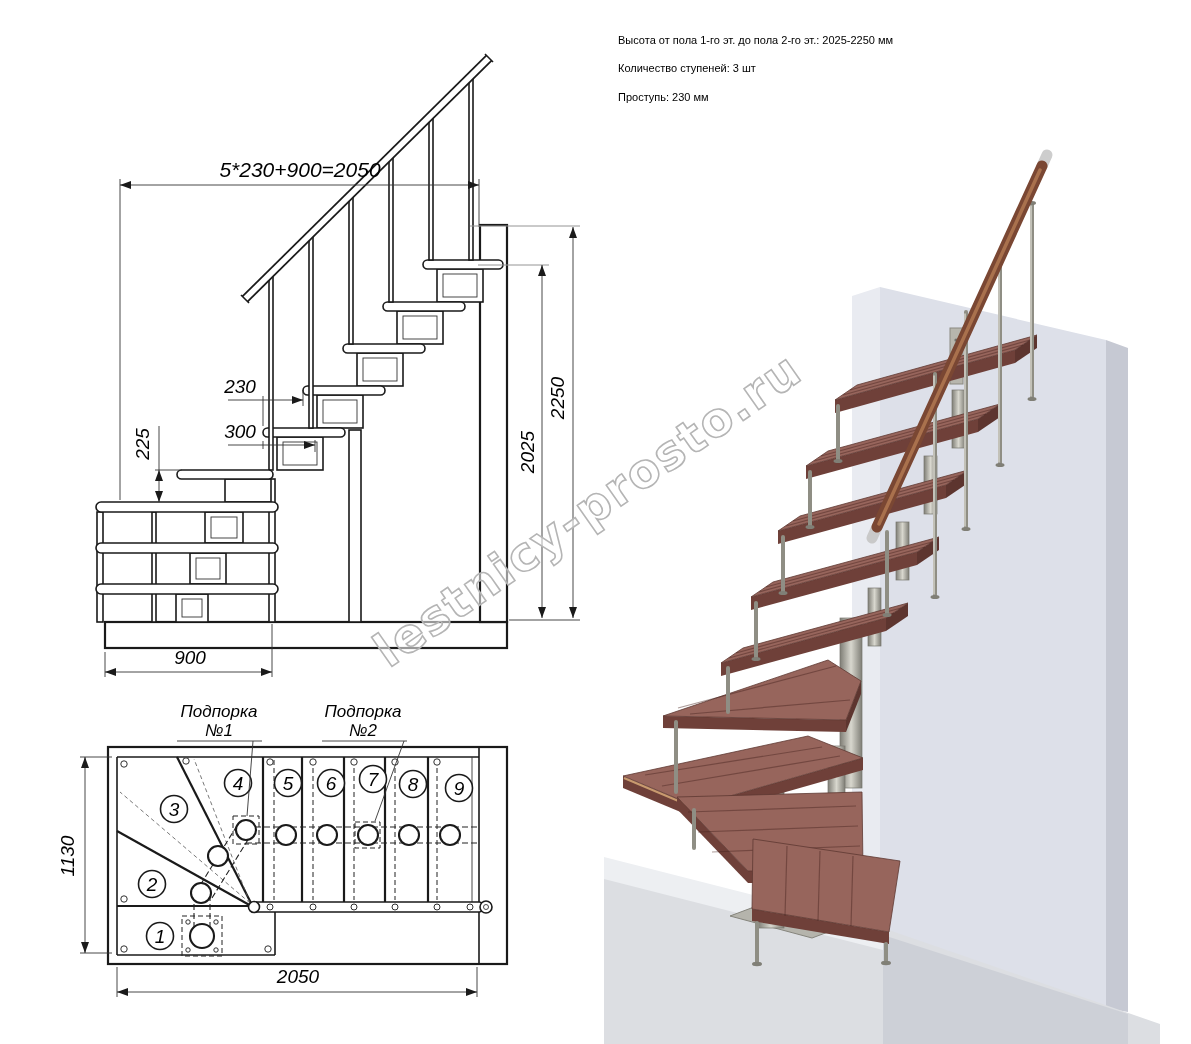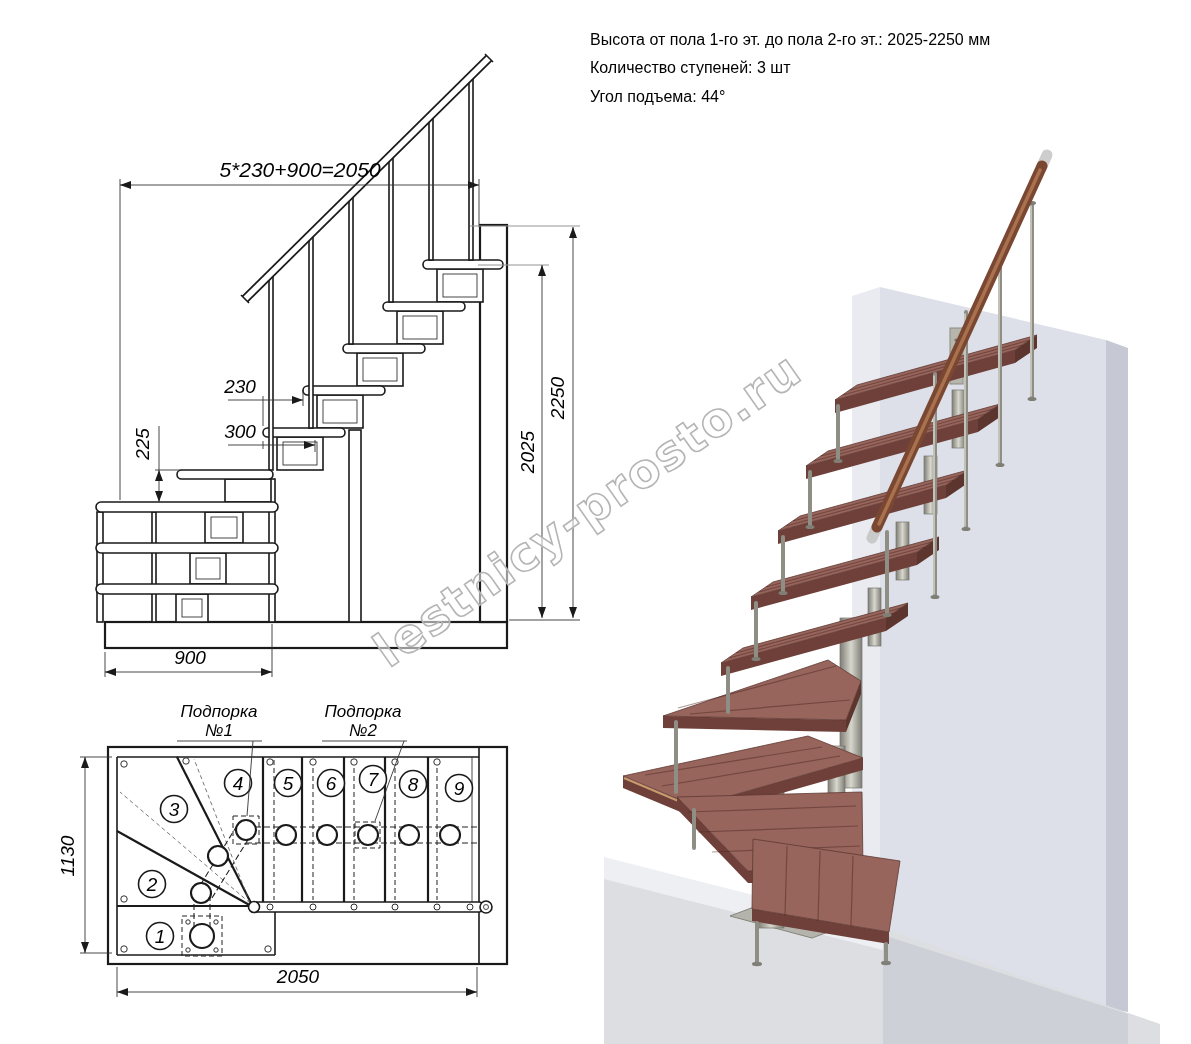--- a/index.html
+++ b/index.html
@@ -1,18 +1,18 @@
 <!DOCTYPE html>
 <html><head>
 <meta charset="utf-8">
 <style>
   html,body{margin:0;padding:0}
   body{width:1191px;height:1044px;background:#fff;position:relative;overflow:hidden;
        font-family:"Liberation Sans",sans-serif;color:#000}
-  .specs{position:absolute;left:590px;top:26px;font-size:16px;line-height:28.4px;white-space:nowrap}
+  .specs{position:absolute;left:618px;top:26px;font-size:11px;line-height:28.4px;white-space:nowrap}
   svg{position:absolute;left:0;top:0}
   .ln{stroke:#1a1a1a;stroke-width:1.6;fill:none}
   .ln2{stroke:#1a1a1a;stroke-width:2.2;fill:none}
   .wf{fill:#fff;stroke:#1a1a1a;stroke-width:1.6}
   .wf2{fill:#fff;stroke:#1a1a1a;stroke-width:2.2}
   .thin{stroke:#333;stroke-width:.9;fill:none}
   .gray{stroke:#949494;stroke-width:1;fill:none}
   .dash{stroke:#222;stroke-width:1;fill:none;stroke-dasharray:5 3}
   .dash2{stroke:#222;stroke-width:1.1;fill:none;stroke-dasharray:6 3}
   .ray{stroke:#555;stroke-width:.8;fill:none;stroke-dasharray:4 3}
@@ -34,21 +34,21 @@
   .plate{fill:#b5b4ac;stroke:#85847c;stroke-width:1}
   .wallL{fill:#e9ebf1}.wallF{fill:#dde0e9}.wallR{fill:#c6c9d3}
   .floorT{fill:#dcdee2}.floorE{fill:#edeff2}.floorS{fill:#cdd0d7}
 </style>
 </head>
 <body>
 
 <div class="specs">
   <div>Высота от пола 1-го эт. до пола 2-го эт.: 2025-2250 мм</div>
   <div>Количество ступеней: 3 шт</div>
-  <div>Угол подъема: 44°</div>
+  <div>Проступь: 230 мм</div>
 </div>
 
 <svg width="1191" height="1044" viewBox="0 0 1191 1044">
   <defs>
     <linearGradient id="gmet" x1="0" y1="0" x2="1" y2="0">
       <stop offset="0" stop-color="#7f7e76"></stop>
         <stop offset="0.5" stop-color="#d8d7ce"></stop>
         <stop offset="1" stop-color="#7f7e76"></stop>
     </linearGradient>
   </defs>

